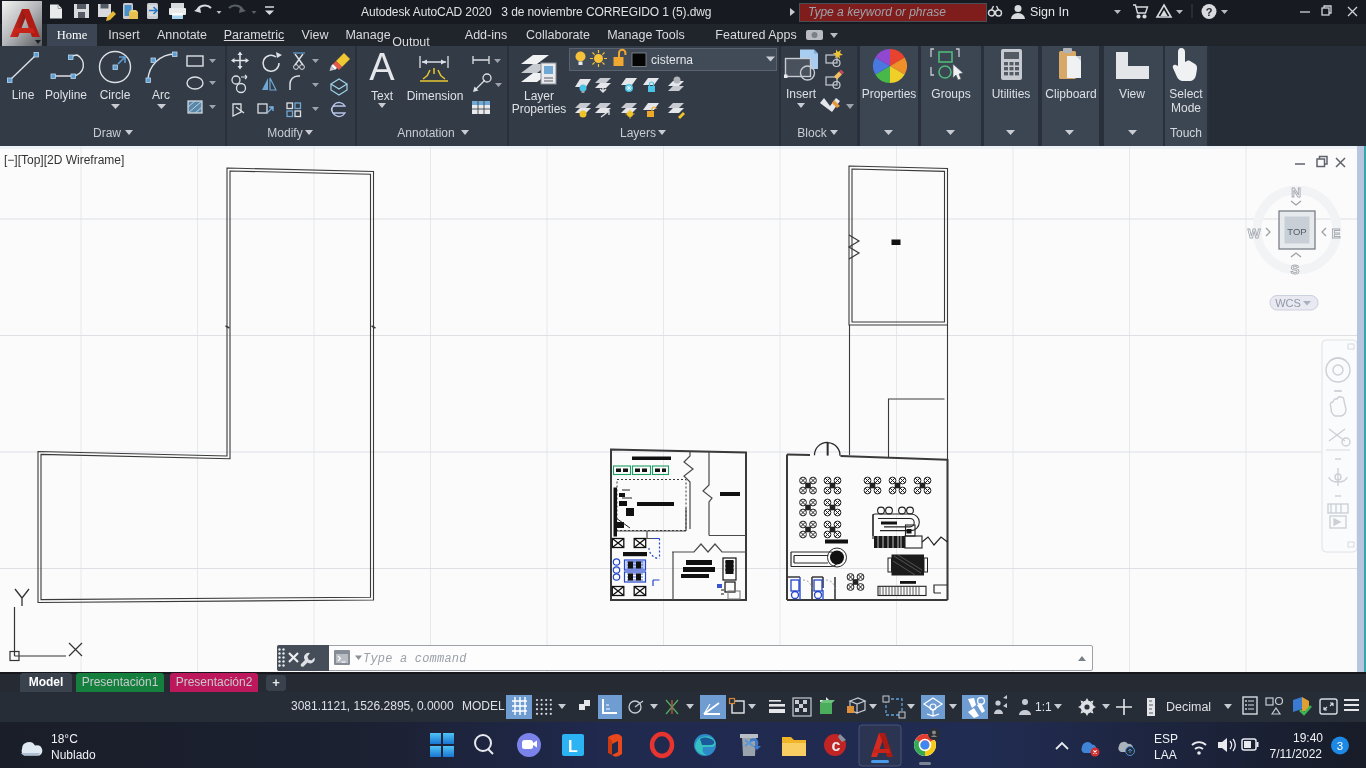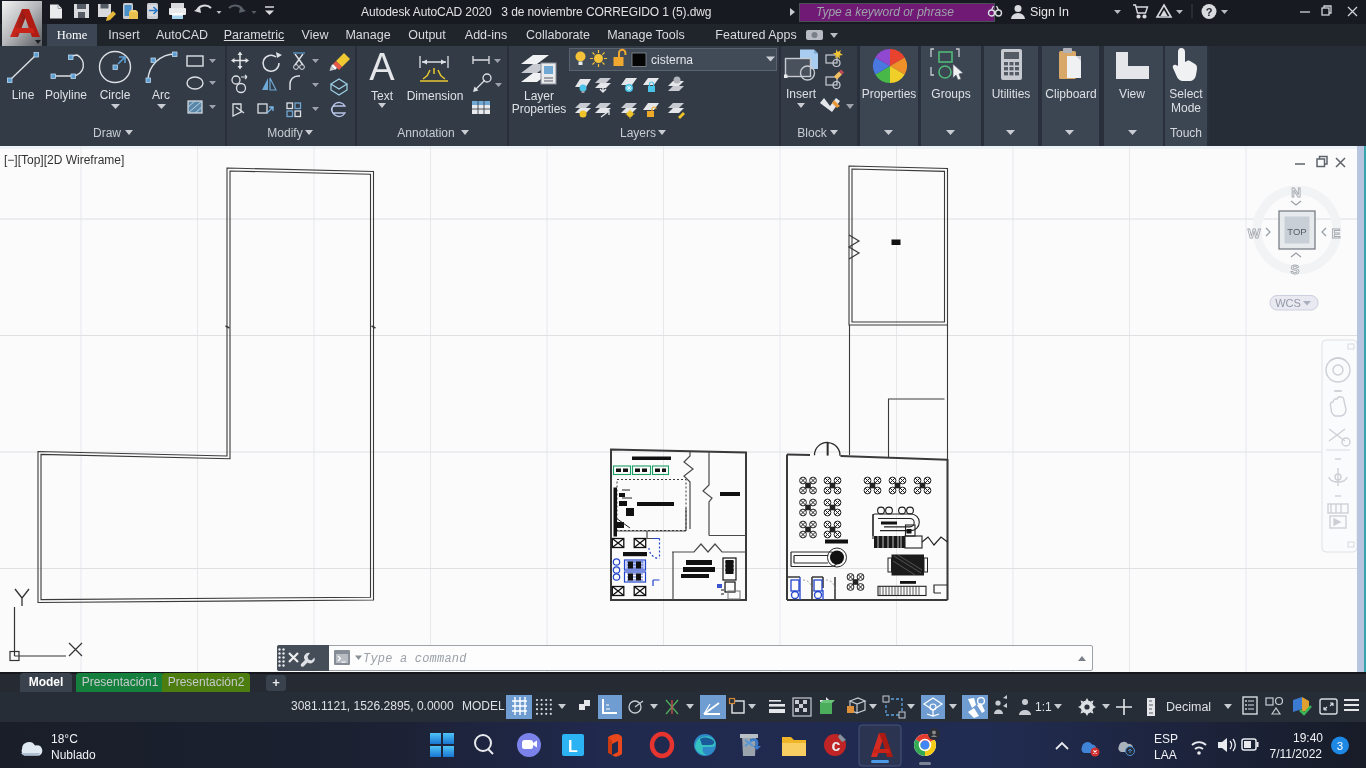--- a/index.html
+++ b/index.html
@@ -1,20 +1,20 @@
 <!DOCTYPE html>
 <html><head><meta charset="utf-8">
 <style>
 html,body{margin:0;padding:0;background:#000;}
 #app{position:relative;width:1366px;height:768px;overflow:hidden;font-family:"Liberation Sans",sans-serif;}
 .abs{position:absolute;}
 
 #titlebar{left:0;top:0;width:1366px;height:24px;background:#171a20;}
 .ttxt{color:#dfe1e4;font-size:12px;top:5px;white-space:pre;letter-spacing:-0.1px;}
-#search{left:799px;top:3px;width:178px;height:17px;background:#701a75;border:1px solid #4a4e55;color:#9ea3ab;font-style:italic;font-size:12px;line-height:16px;padding-left:16px;}
+#search{left:799px;top:3px;width:178px;height:17px;background:#7f1d1d;border:1px solid #4a4e55;color:#9ea3ab;font-style:italic;font-size:12px;line-height:16px;padding-left:8px;}
 
 #tabrow{left:0;top:24px;width:1366px;height:22px;background:#20242b;}
 .rtab{top:24px;height:22px;line-height:22px;color:#d9dbde;font-size:12.5px;text-align:center;}
 #tabactive{left:47px;top:24px;width:50px;height:22px;background:#3c4554;}
 
 #ribbon{left:0;top:46px;width:1366px;height:100px;background:#2d343f;}
 
 #canvas{left:0;top:146px;width:1366px;height:526px;background:#fbfbfb;}
 
 #cmdbar{left:277px;top:645px;width:816px;height:26px;background:#fdfdfd;border:1px solid #9da2a8;border-radius:2px;box-sizing:border-box;}
@@ -382,25 +382,25 @@
  <path d="M8,36 L20,8 L27,8 L16,36 Z" fill="url(#rg)"></path>
  <path d="M20,8 L27,8 L38,36 L30,36 L24,19 Z" fill="#b01c14"></path>
  <path d="M13,27 L31,27 L33,32 L11,32 Z" fill="#c8241a"></path>
  <path d="M33,39 l6,0 l-3,4 z" fill="#1b1e24"></path>
 </svg>
 
 <div class="abs" id="tabrow"></div>
 <div class="abs" id="tabactive"></div>
 <div class="abs rtab" style="left:47px;width:50px;color:#fff;font-family:Liberation Serif, serif;">Home</div>
 <div class="abs rtab" style="left:104px;width:40px;">Insert</div>
-<div class="abs rtab" style="left:152px;width:60px;">AutoCAD</div>
+<div class="abs rtab" style="left:152px;width:60px;">Annotate</div>
 <div class="abs rtab" style="left:220px;width:68px;text-decoration:underline;">Parametric</div>
 <div class="abs rtab" style="left:296px;width:38px;">View</div>
 <div class="abs rtab" style="left:342px;width:52px;text-align:center;">Manage</div>
-<div class="abs rtab" style="left:404px;width:46px;">Output</div>
+<div class="abs rtab" style="left:388px;width:46px;margin-top:7px;">Output</div>
 <div class="abs rtab" style="left:460px;width:52px;">Add-ins</div>
 <div class="abs rtab" style="left:522px;width:72px;">Collaborate</div>
 <div class="abs rtab" style="left:604px;width:84px;">Manage Tools</div>
 <div class="abs rtab" style="left:712px;width:88px;">Featured Apps</div>
 <svg class="abs" style="left:806px;top:28px;" width="34" height="14">
  <rect x="0" y="2" width="17" height="10" rx="2" fill="#b8bcc2"></rect>
       <circle cx="8.5" cy="7" r="3" fill="#7a8088"></circle>
  <path d="M24,5 l8,0 l-4,5 z" fill="#b8bcc2"></path>
 </svg>
 
@@ -741,21 +741,21 @@
  <rect x="59" y="9" width="12" height="9" fill="#b8bdc4"></rect>
  <path d="M61,11 l2.5,2.5 l-2.5,2.5 m3.5,1 h4" stroke="#fff" stroke-width="1.2" fill="none"></path>
  <path d="M78,10.5 l7,0 l-3.5,4.5 z" fill="#8a9099"></path>
  <text x="86" y="17" font-family="Liberation Mono, monospace" font-size="12" font-style="italic" fill="#9ba1a9" letter-spacing="0.2">Type a command</text>
  <path d="M801,16 l4,-5 l4,5 z" fill="#7a8089"></path>
 </svg>
 
 <div class="abs" id="laytabs"></div>
 <div class="abs ltab" style="left:20px;width:52px;background:#3a424e;color:#fff;font-weight:bold;">Model</div>
 <div class="abs ltab" style="left:76px;width:88px;background:#15803d;">Presentación1</div>
-<div class="abs ltab" style="left:162px;width:88px;background:#4d7c0f;">Presentación2</div>
+<div class="abs ltab" style="left:170px;width:88px;background:#be185d;">Presentación2</div>
 <div class="abs" style="left:266px;top:675px;width:20px;height:16px;background:#39414d;border-radius:3px;color:#e8eaec;font-weight:bold;font-size:13px;text-align:center;line-height:15px;">+</div>
 
 <svg class="abs" style="left:0;top:692px;" width="1366" height="30">
  <rect width="1366" height="30" fill="#272d37"></rect>
  <text x="291" y="710" font-family="Liberation Sans, sans-serif" font-size="12" fill="#dde0e4" transform="translate(0,-692)">3081.1121, 1526.2895, 0.0000</text>
  <g transform="translate(0,-692)" font-family="Liberation Sans, sans-serif">
   <text x="462" y="710" font-size="12" fill="#dde0e4">MODEL</text>
 
   <rect x="506" y="695" width="26" height="24" fill="#6f9dd2"></rect>
   <g stroke="#ffffff" stroke-width="1.4" fill="none">

